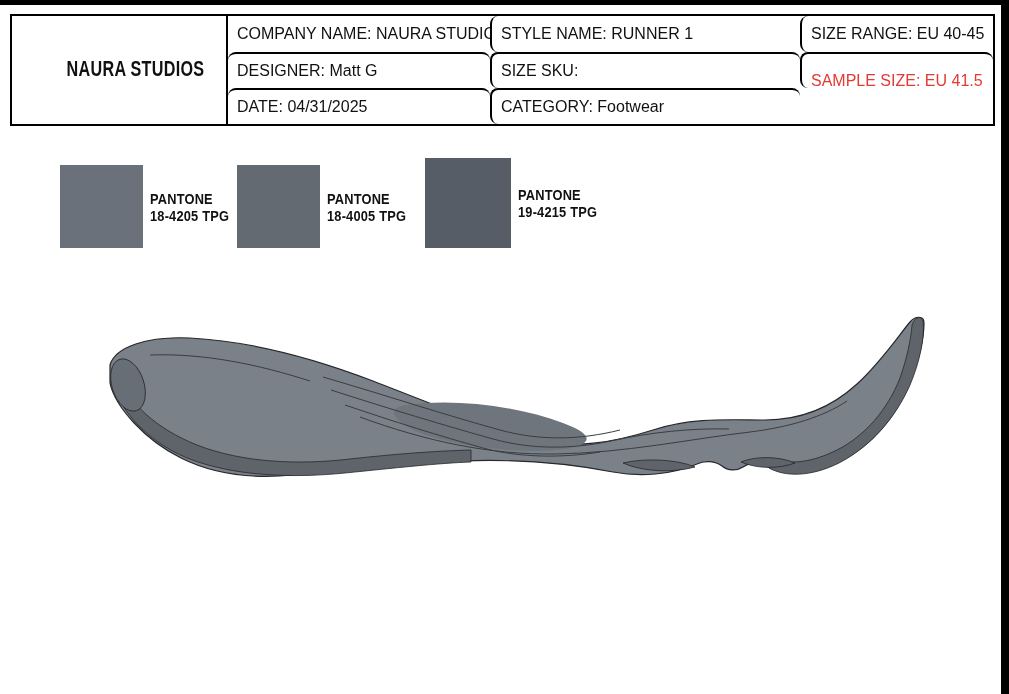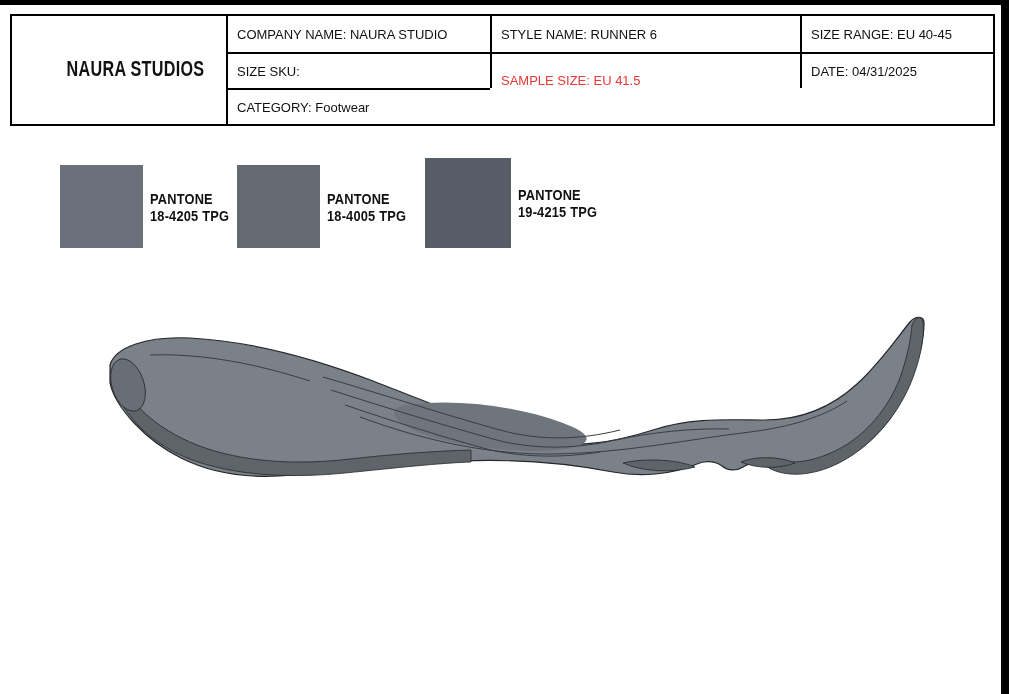--- a/index.html
+++ b/index.html
@@ -41,24 +41,25 @@
   }
   .spec-grid {
     flex: 1;
     display: grid;
     grid-template-columns: 262px 310px 1fr;
     grid-template-rows: repeat(3, 1fr);
   }
   .cell {
     display: flex; align-items: center;
     padding-left: 9px;
-    font-size: 13px;
+    font-size: 16px;
     box-sizing: border-box;
     white-space: nowrap;
     overflow: hidden;
+    border-radius: 8px;
   }
   .spec-grid .cell:nth-child(3n+2),
   .spec-grid .cell:nth-child(3n+3) { border-left: 2px solid #000; }
   .spec-grid .cell:nth-child(n+4) { border-top: 2px solid #000; }
 
   
   .swatch-row {
     position: absolute;
     display: flex;
     align-items: center;
@@ -101,26 +102,29 @@
 
   <div class="header-table">
     <div class="logo-cell">
       <span class="logo-text">NAURA STUDIOS</span>
     </div>
     <div class="spec-grid">
       <div class="cell">
         <span>COMPANY NAME: NAURA STUDIO</span>
       </div>
       <div class="cell">
-        <span>STYLE NAME: RUNNER 6</span>
+        <span>STYLE NAME: RUNNER 1</span>
       </div>
       <div class="cell">
         <span>SIZE RANGE: EU 40-45</span>
       </div>
 
+      <div class="cell">
+        <span>DESIGNER: Matt G</span>
+      </div>
       <div class="cell">
         <span>SIZE SKU:</span>
       </div>
       <div class="cell">
         <span style="color: rgb(229, 57, 53); margin-top: 19px;">SAMPLE SIZE: EU 41.5</span>
       </div>
 
       <div class="cell">
         <span>DATE: 04/31/2025</span>
       </div>

